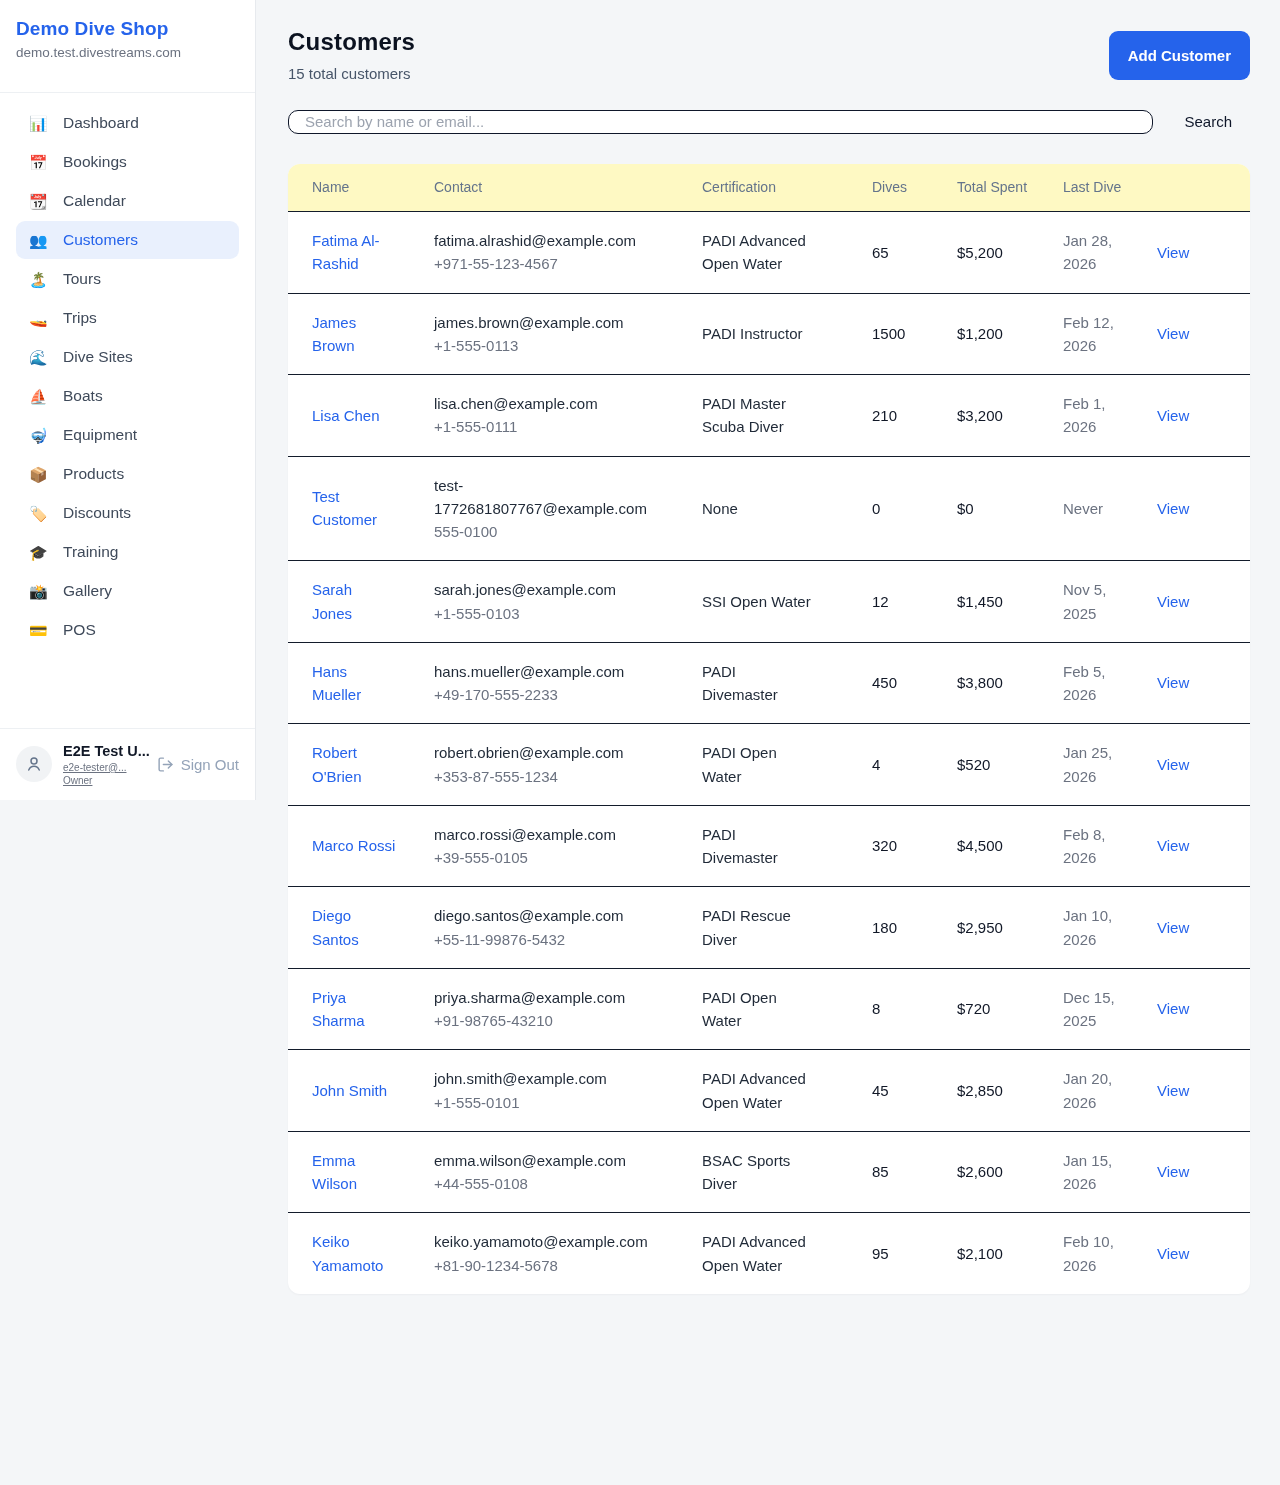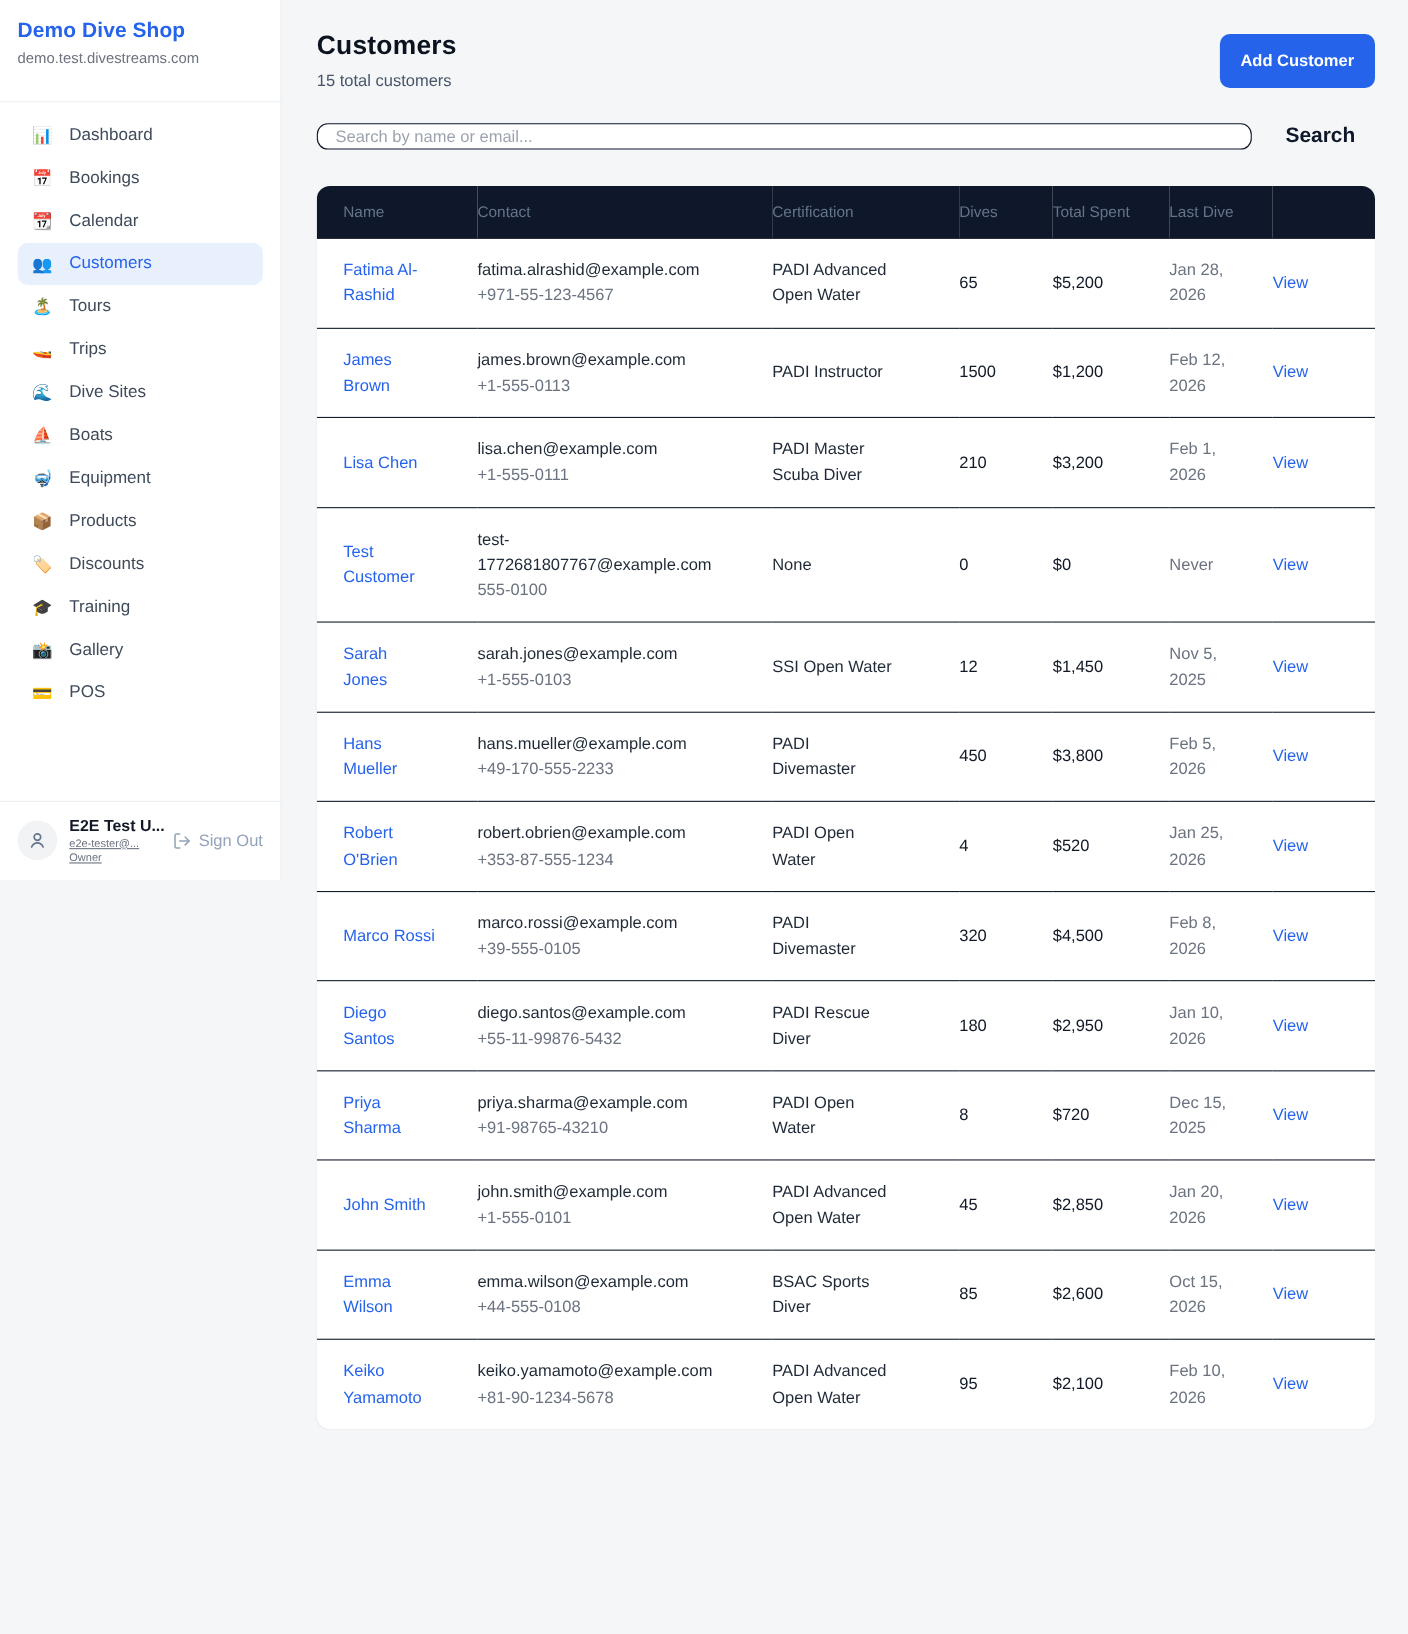--- a/index.html
+++ b/index.html
@@ -58,32 +58,32 @@
     padding:16px 19px; cursor:pointer; margin-top:3px;
   }
   .search-row { display:flex; align-items:center; margin-top:23px; }
   .search-input {
     flex:1; height:24px; border:1.5px solid #0f172a; border-radius:10px;
     padding:0 16px; font-size:15px; font-family:inherit; color:var(--ink);
     background:#fff; outline:none;
   }
   .search-input::placeholder { color:#9ca3af; }
   .search-btn {
-    background:none; border:none; color:#0f172a; font-size:19px; font-weight:700;
+    background:none; border:none; color:#0f172a; font-size:15px; font-weight:400;
     font-family:inherit; padding:8px 0; margin:0 18px 0 31px; cursor:pointer;
   }
 
   
   .card {
     margin-top:26px; background:#fff; border-radius:12px; overflow:hidden;
     box-shadow:0 1px 2px rgba(15,23,42,.04);
   }
   table { width:100%; border-collapse:collapse; table-layout:fixed; }
   thead th {
-    background:#0f172a; text-align:left; font-weight:500; font-size:14px;
+    background:#fef9c3; text-align:left; font-weight:500; font-size:14px;
     color:var(--slate); padding:13px 28px 13px 0; line-height:1.5;
     border-bottom:1px solid #131c2b; vertical-align:middle;
   }
   thead th:first-child { padding-left:24px; }
   tbody td {
     padding:17px 28px 17px 0; font-size:15px; line-height:1.55;
     border-bottom:1px solid #131c2b; vertical-align:middle; word-wrap:break-word;
   }
   tbody td:first-child { padding-left:24px; }
   tbody tr:last-child td { border-bottom:none; }
@@ -359,21 +359,21 @@
             </tr>
             <tr>
               <td class="c-name"><a class="name-link">Emma Wilson</a></td>
               <td class="c-contact">
                 <div class="email">emma.wilson@example.com</div>
                 <div class="phone">+44-555-0108</div>
               </td>
               <td class="c-cert">BSAC Sports Diver</td>
               <td class="c-dives">85</td>
               <td class="c-spent">$2,600</td>
-              <td class="c-last">Oct 15, 2026</td>
+              <td class="c-last">Jan 15, 2026</td>
               <td class="c-view"><a class="view-link">View</a></td>
             </tr>
             <tr>
               <td class="c-name"><a class="name-link">Keiko Yamamoto</a></td>
               <td class="c-contact">
                 <div class="email">keiko.yamamoto@example.com</div>
                 <div class="phone">+81-90-1234-5678</div>
               </td>
               <td class="c-cert">PADI Advanced Open Water</td>
               <td class="c-dives">95</td>

